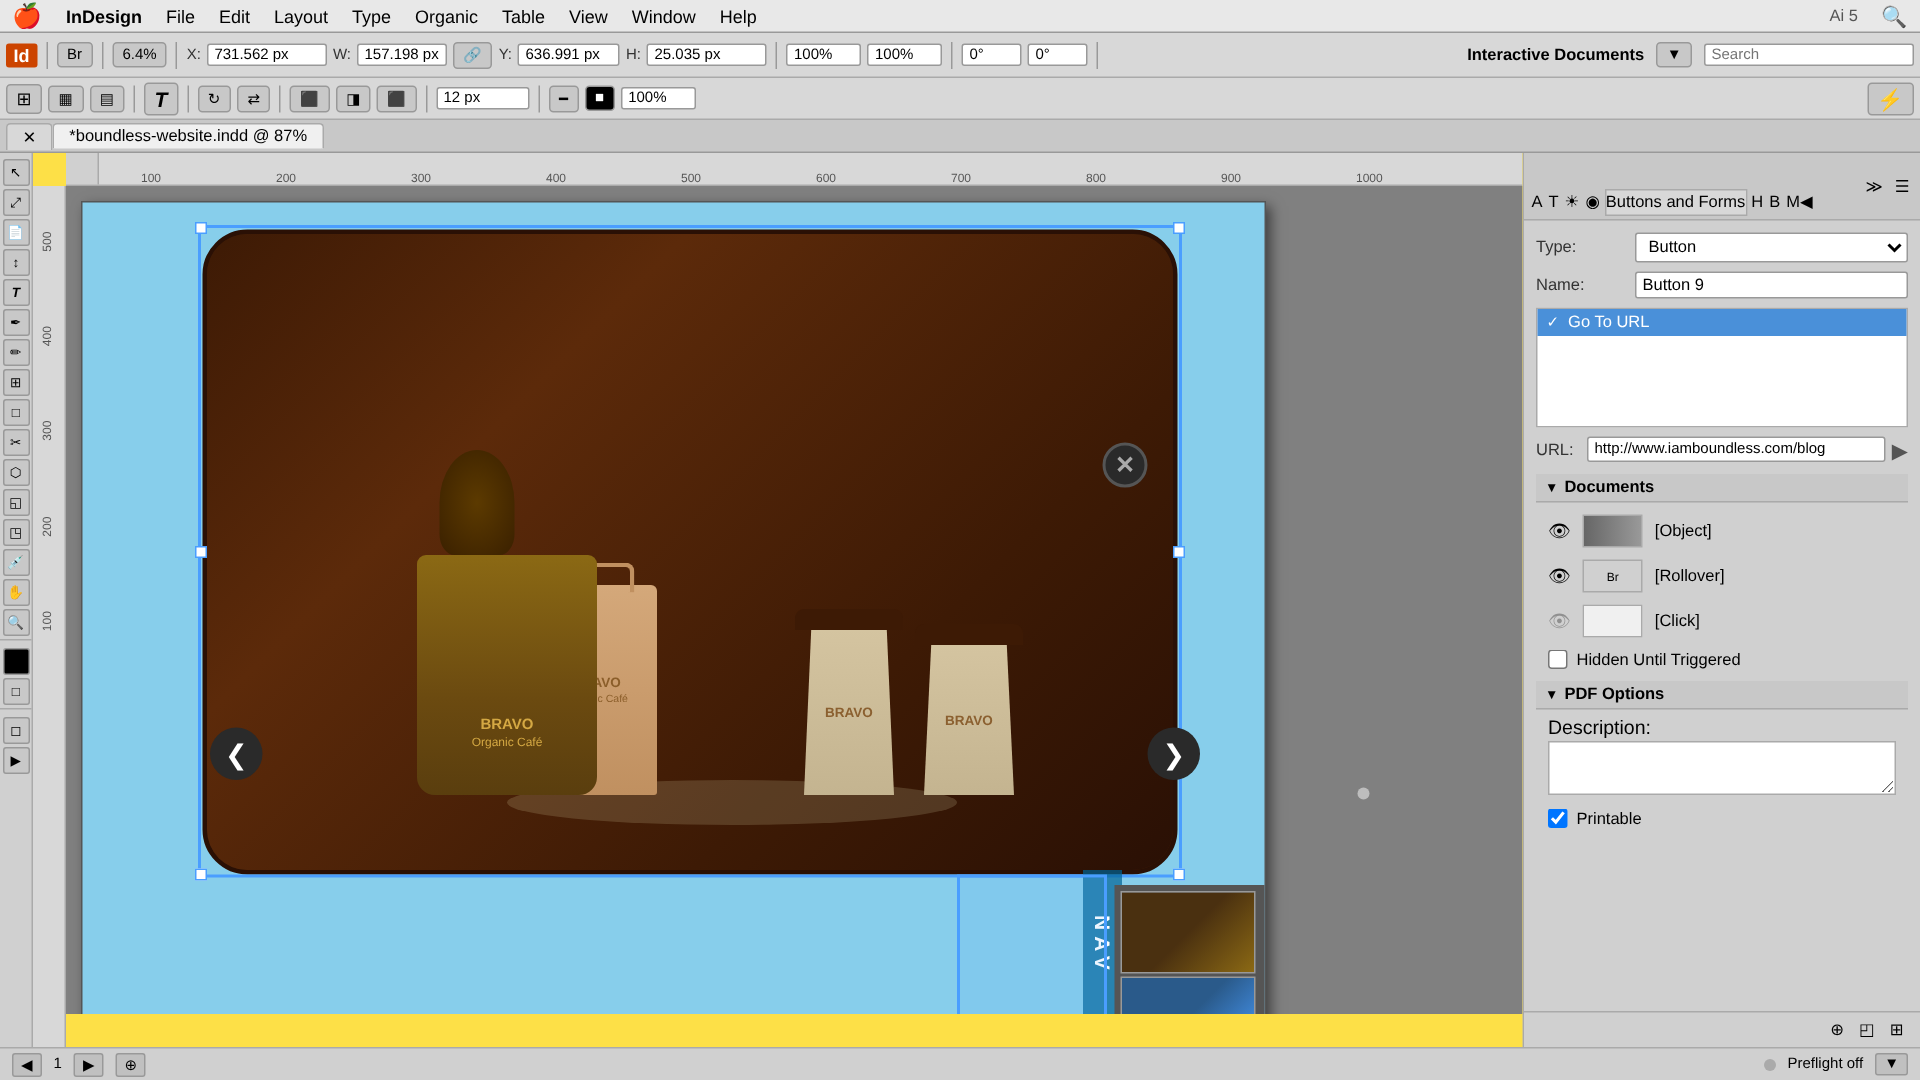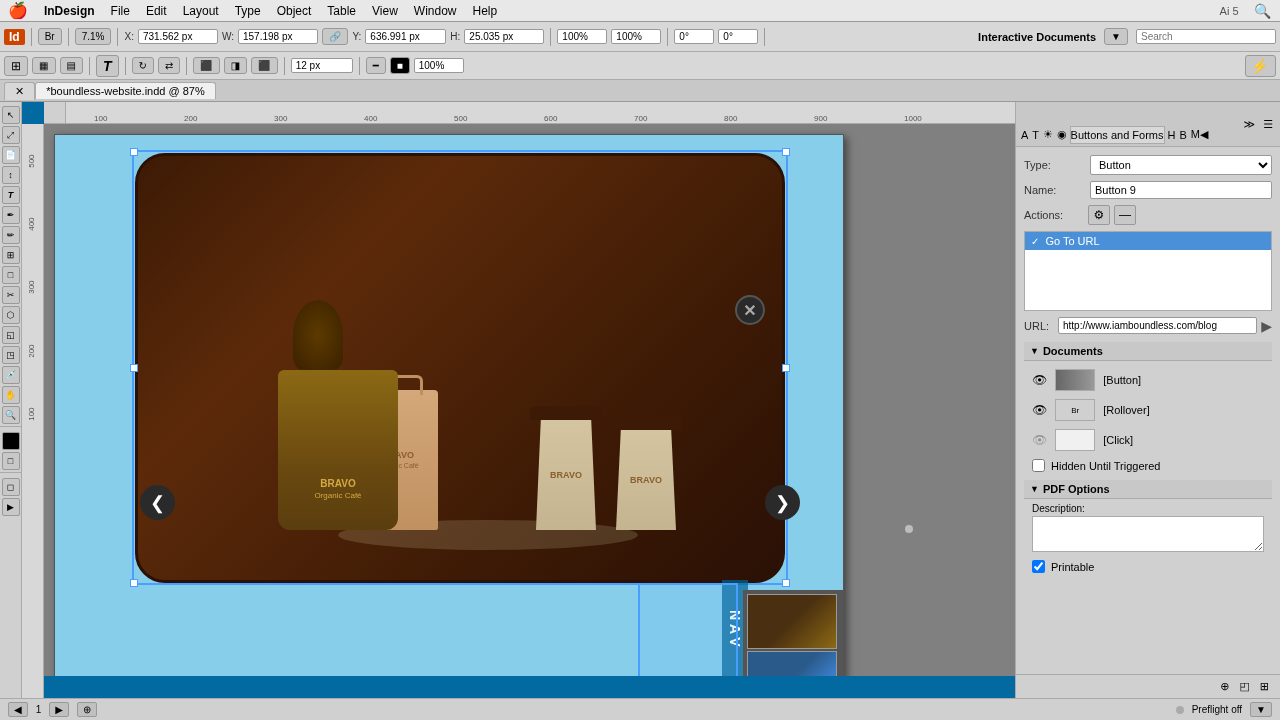--- a/index.html
+++ b/index.html
@@ -95,21 +95,21 @@
       border: 1px solid #999;
       border-radius: 2px;
       display: flex; align-items: center; justify-content: center;
       font-size: 9px;
       cursor: pointer;
     }
 
     
     #canvas-area {
       flex: 1;
-      background: #0369a1;
+      background: #fde047;
       position: relative;
       overflow: hidden;
     }
 
     
     #ruler-h {
       position: absolute; top: 0; left: 22px; right: 0; height: 22px;
       background: #d8d8d8;
       border-bottom: 1px solid #aaa;
       display: flex; align-items: flex-end;
@@ -350,21 +350,21 @@
     #pdf-options { margin-top: 4px; }
     .pdf-section-header {
       display: flex; align-items: center;
       background: #c8c8c8;
       padding: 3px 6px;
       font-size: 11px; font-weight: bold;
       border-bottom: 1px solid #aaa;
       cursor: pointer;
     }
 
-    .description-label { font-size: 10px; margin: 4px 8px 2px; }
+    .description-label { font-size: 13px; margin: 4px 8px 2px; }
     .description-input {
       margin: 0 8px;
       width: calc(100% - 16px);
       height: 36px;
       background: white;
       border: 1px solid #aaa;
       font-size: 11px;
     }
 
     .printable-row {
@@ -407,45 +407,45 @@
 </head>
 <body>
 
 <div id="menubar">
   <span style="font-size:16px;">🍎</span>
   <span style="font-weight:bold; font-size:12px;">InDesign</span>
   <span class="menu-item">File</span>
   <span class="menu-item">Edit</span>
   <span class="menu-item">Layout</span>
   <span class="menu-item">Type</span>
-  <span class="menu-item">Object</span>
+  <span class="menu-item">Organic</span>
   <span class="menu-item">Table</span>
   <span class="menu-item">View</span>
   <span class="menu-item">Window</span>
   <span class="menu-item">Help</span>
   <div style="flex:1;"></div>
   <span style="font-size:11px; color:#555;">Ai 5</span>
   <span style="font-size:14px;">🔍</span>
 </div>
 
 <div id="toolbar1">
   <span style="background:#cc4400; color:white; font-weight:bold; font-size:12px; padding:1px 5px; border-radius:2px;">Id</span>
   <div class="tb-sep"></div>
   <button class="tb-btn">Br</button>
   <div class="tb-sep"></div>
-  <button class="tb-btn">7.1%</button>
+  <button class="tb-btn">6.4%</button>
   <div class="tb-sep"></div>
 
   <span class="tb-label">X:</span>
   <input class="tb-input" value="731.562 px" style="width: 80px;">
   <span class="tb-label">W:</span>
-  <input class="tb-input" value="157.198 px" style="width: 80px;">
+  <input class="tb-input" value="157.198 px" style="width: 60px;">
   <button class="tb-btn">🔗</button>
   <span class="tb-label">Y:</span>
-  <input class="tb-input" value="636.991 px" style="width: 81px;">
+  <input class="tb-input" value="636.991 px" style="width: 68px;">
   <span class="tb-label">H:</span>
   <input class="tb-input" value="25.035 px" style="width: 80px;">
   <div class="tb-sep"></div>
   <input class="tb-input" value="100%" style="width: 50px;">
   <input class="tb-input" value="100%" style="width: 50px;">
   <div class="tb-sep"></div>
   <input class="tb-input" value="0°" style="width: 40px;">
   <input class="tb-input" value="0°" style="width: 40px;">
   <div class="tb-sep"></div>
   <div style="flex:1;"></div>
@@ -627,25 +627,20 @@
           <option>Combo Box</option>
         </select>
       </div>
 
       <div class="field-row">
         <span class="field-label">Name:</span>
         <input class="field-input" value="Button 9" style="">
       </div>
 
 
-      <div class="actions-row">
-        <span class="field-label">Actions:</span>
-        <button class="action-icon-btn">⚙</button>
-        <button class="action-icon-btn">—</button>
-      </div>
 
       <div id="action-list">
         <div class="action-list-item">
           <span class="action-check">✓</span>
           <span>Go To URL</span>
         </div>
       </div>
 
       <div class="url-row">
         <span class="url-label">URL:</span>
@@ -655,21 +650,21 @@
 
       <div id="appearance-section">
         <div class="section-header">
           <span class="section-arrow">▼</span>
           <span>Documents</span>
         </div>
 
         <div class="appearance-item">
           <span style="font-size:12px;">👁</span>
           <div class="appearance-thumb" style="background: linear-gradient(90deg, #666 0%, #999 100%);"></div>
-          <span>[Button]</span>
+          <span>[Object]</span>
         </div>
 
         <div class="appearance-item">
           <span style="font-size:12px;">👁</span>
           <div class="appearance-thumb" style="background: #d0d0d0; display:flex; align-items:center; justify-content:center; font-size:8px;">Br</div>
           <span>[Rollover]</span>
         </div>
 
         <div class="appearance-item">
           <span style="font-size:12px; opacity:0.3;">👁</span>

